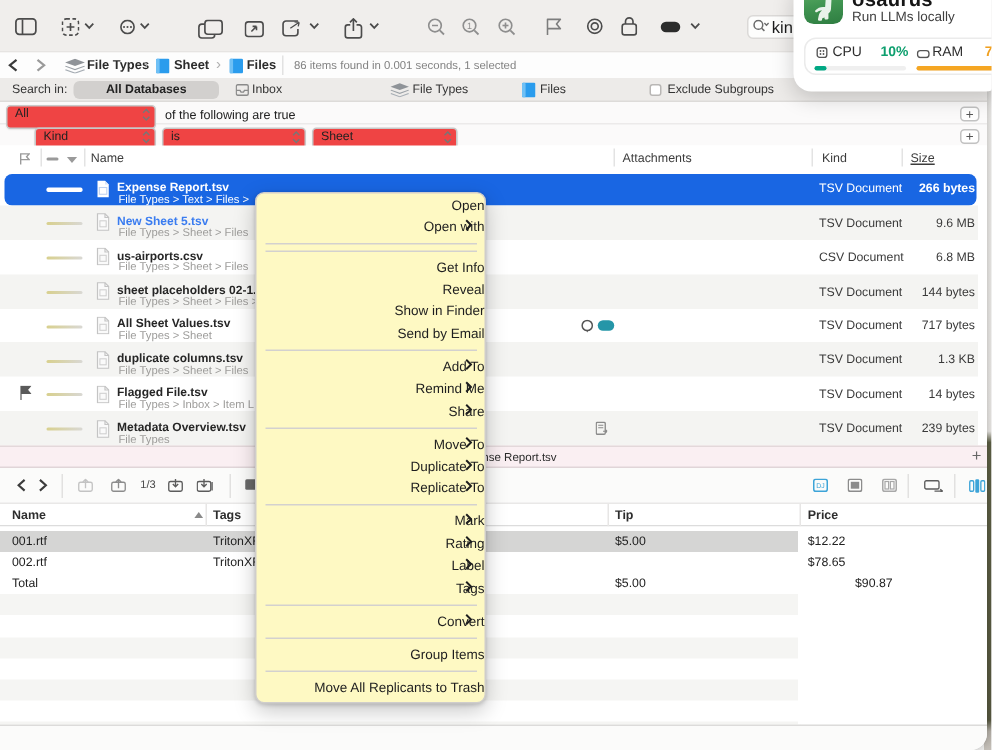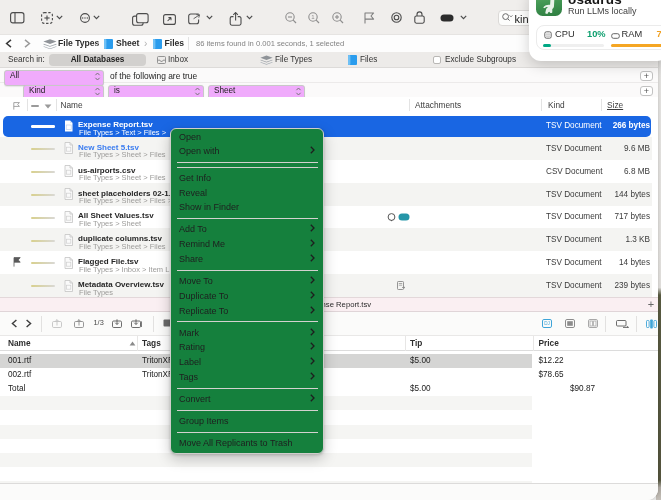--- a/index.html
+++ b/index.html
@@ -13,21 +13,21 @@
 #toolbar { position:absolute; left:0; top:0; width:658px; height:35px; background:#f0eeec; border-bottom:1px solid #e6e4e2; }
 
 #crumbs { position:absolute; left:0; top:35px; width:658px; height:17px; background:#fdfdfd; }
 .bc { position:absolute; top:0; height:17px; line-height:17px; font-size:8.6px; font-weight:700; color:#2c2c2c; }
 .bcsep { position:absolute; top:2.5px; color:#b0b0b0; font-size:10px; font-weight:400; }
 #found { position:absolute; left:196px; top:0; height:17px; line-height:17px; font-size:7.6px; color:#828282; }
 
 #searchbar { position:absolute; left:0; top:52px; width:658px; height:16px; background:#edebe9; border-bottom:1px solid #dddbd9; }
 
 #crit { position:absolute; left:0; top:68px; width:658px; height:29px; background:#fbfafa; }
-.dd { position:absolute; height:16px; background:#f0abfc; border:1px solid #c8c8c8; border-radius:3px; font-size:8.2px; color:#222; line-height:10.5px; padding-left:5px; box-shadow:0 0.5px 1px rgba(0,0,0,.08); }
+.dd { position:absolute; height:16px; background:#ef4444; border:1px solid #c8c8c8; border-radius:3px; font-size:8.2px; color:#222; line-height:10.5px; padding-left:5px; box-shadow:0 0.5px 1px rgba(0,0,0,.08); }
 .dd .ar { position:absolute; right:2px; top:1px; width:7px; height:9px; }
 .plusbtn { position:absolute; width:13px; height:10px; border:1px solid #c2c2c2; border-radius:3px; background:#fff; color:#555; font-size:9px; line-height:8px; text-align:center; }
 
 #lhead { position:absolute; left:0; top:97px; width:658px; height:17px; background:#fff; }
 .hsep { position:absolute; top:2px; width:1px; height:12px; background:#e3e3e3; }
 .htxt { position:absolute; top:0; height:17px; line-height:17px; font-size:8.3px; color:#3c3c3c; }
 
 #rows { position:absolute; left:0; top:114px; width:658px; height:183px; background:#fff; }
 .row { position:absolute; left:0; width:652px; height:23px; }
 .rgray { background:#f4f4f2; }
@@ -46,21 +46,21 @@
 
 #bth { position:absolute; left:0; top:336px; width:658px; height:15px; background:#fff; border-bottom:1px solid #dcdcdc; }
 #bth .htxt { height:15px; line-height:15px; font-size:8.3px; color:#2e2e2e; font-weight:400; }
 #btrows { position:absolute; left:0; top:351px; width:658px; height:132px; background:#fff; }
 .brow { position:absolute; left:0; width:532px; height:14.2px; }
 .bcell { position:absolute; top:0; height:14.2px; line-height:14.2px; font-size:8.2px; color:#222; white-space:nowrap; }
 .bcolsep { position:absolute; top:336px; width:1px; height:147px; background:#e7e6e5; }
 
 #footer { position:absolute; left:0; top:483px; width:658px; height:17px; background:#fbfbfa; border-top:1px solid #dcdbda; }
 
-#menu { position:absolute; left:170px; top:127.5px; width:154px; background:#15803d; border:1px solid #cfcdcb; border-radius:6px; box-shadow:0 5px 14px rgba(0,0,0,.22), 0 1px 3px rgba(0,0,0,.18); padding:1.2px 0 2px 0; }
+#menu { position:absolute; left:170px; top:127.5px; width:154px; background:#fef9c3; border:1px solid #cfcdcb; border-radius:6px; box-shadow:0 5px 14px rgba(0,0,0,.22), 0 1px 3px rgba(0,0,0,.18); padding:1.2px 0 2px 0;text-align:right; }
 .mi { height:14.75px; line-height:14.75px; font-size:9px; color:#1e1e1f; padding-left:8px; position:relative; white-space:nowrap; }
 .mi .sub { position:absolute; right:8px; top:0; height:14.75px; line-height:14.75px; font-size:8.5px; color:#1e1e1f; }
 .msep { height:1px; background:#d3d1cf; margin:3.2px 5px 3.2px 5.5px; }
 
 #pop { position:absolute; left:529px; top:-12px; width:140px; height:73px; background:#fff; border-radius:12px; box-shadow:0 4px 14px rgba(0,0,0,.18); }
 #pop .icon { position:absolute; left:6.9px; top:1.8px; width:26.4px; height:26px; border-radius:6.5px; background:linear-gradient(170deg,#64b269 0%,#419552 50%,#2e7d41 100%); overflow:hidden; }
 #pop .t1 { position:absolute; left:39px; top:3.8px; font-size:13.5px; font-weight:700; color:#161616; letter-spacing:0.2px; }
 #pop .t2 { position:absolute; left:39px; top:17.8px; font-size:9px; color:#3f3f3f; }
 #pop .card { position:absolute; left:7px; top:37px; width:200px; height:25px; background:#fff; border:1px solid #ebebeb; border-radius:8px; }
 #pop .bart { position:absolute; top:17.5px; height:3px; border-radius:1.5px; background:#efefef; }
@@ -489,20 +489,21 @@
 <div id="menu">
   <div class="mi">Open</div>
   <div class="mi">Open with<span class="sub"><svg width="5" height="8" viewBox="0 0 5 8">
             <polyline points="0.8,0.8 4,4 0.8,7.2" fill="none" stroke="#1e1e1f" stroke-width="1.3"></polyline>
           </svg></span></div>
   <div class="msep"></div>
   <div class="msep"></div>
   <div class="mi">Get Info</div>
   <div class="mi">Reveal</div>
   <div class="mi">Show in Finder</div>
+  <div class="mi">Send by Email</div>
   <div class="msep"></div>
   <div class="mi">Add To<span class="sub"><svg width="5" height="8" viewBox="0 0 5 8">
             <polyline points="0.8,0.8 4,4 0.8,7.2" fill="none" stroke="#1e1e1f" stroke-width="1.3"></polyline>
           </svg></span></div>
   <div class="mi">Remind Me<span class="sub"><svg width="5" height="8" viewBox="0 0 5 8">
             <polyline points="0.8,0.8 4,4 0.8,7.2" fill="none" stroke="#1e1e1f" stroke-width="1.3"></polyline>
           </svg></span></div>
   <div class="mi">Share<span class="sub"><svg width="5" height="8" viewBox="0 0 5 8">
             <polyline points="0.8,0.8 4,4 0.8,7.2" fill="none" stroke="#1e1e1f" stroke-width="1.3"></polyline>
           </svg></span></div>

